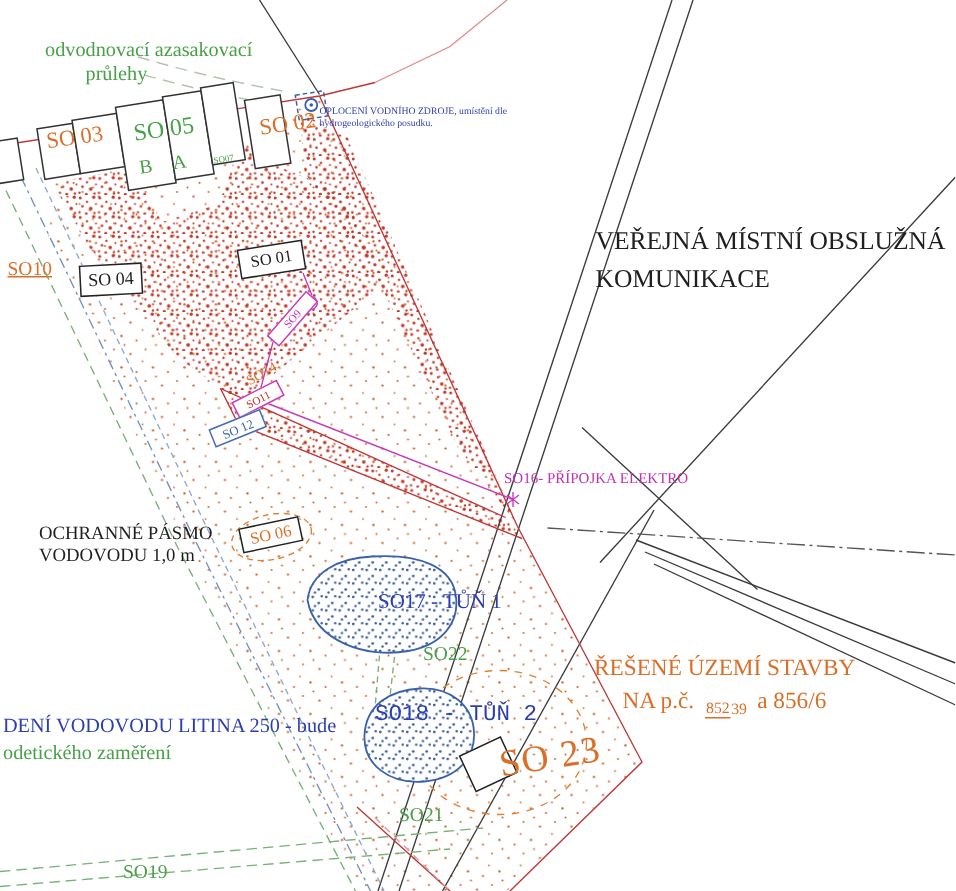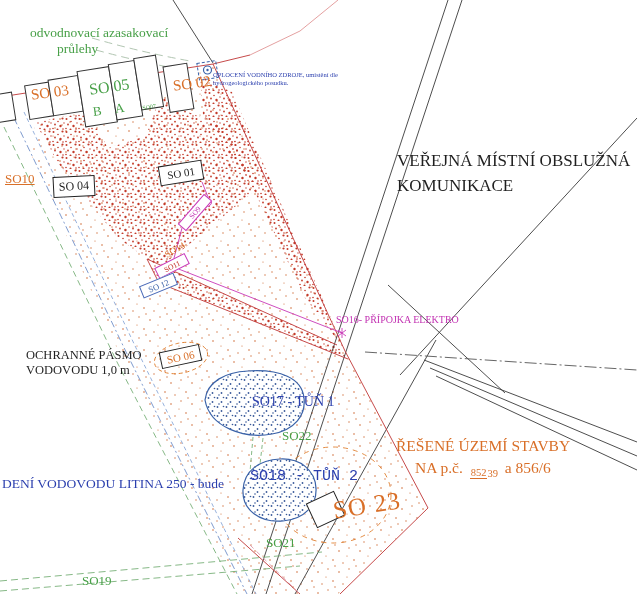--- a/index.html
+++ b/index.html
@@ -190,16 +190,17 @@
   <span class="frac">
     <span class="num">852</span>
     <span>39</span>
   </span>
   <span>a 856/6</span>
 </div>
 
 <div class="lbl orange" style="left:331px;top:497px;font-size:25px;transform:rotate(-9deg);letter-spacing:1px;">SO 23</div>
 
 <div class="lbl navy" style="left:2px;top:477px;font-size:13.5px;">DENÍ VODOVODU LITINA 250 - bude</div>
+<div class="lbl green" style="left:2px;top:495px;font-size:13.5px;">odetického zaměření</div>
 
 <div class="lbl green" style="left:82px;top:574px;font-size:13px;">SO19</div>
 
 </div>
 
 </body></html>

